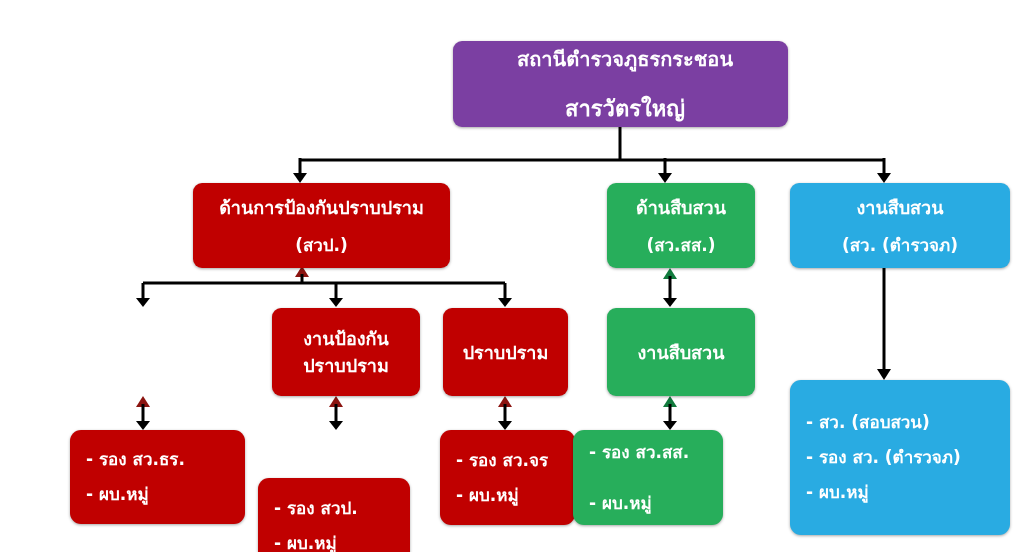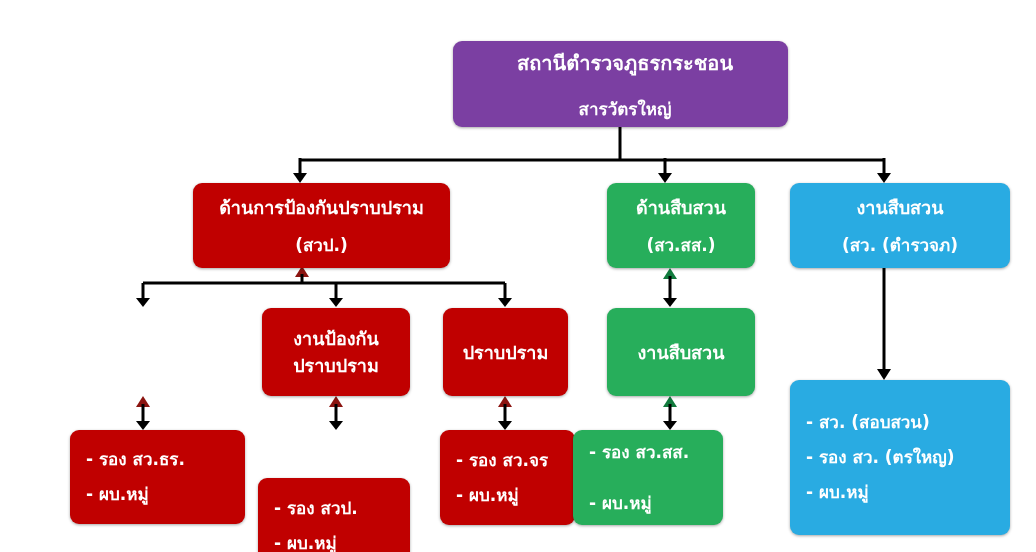--- a/index.html
+++ b/index.html
@@ -21,28 +21,29 @@
     text-align:center;
     font-weight:bold;
     box-shadow:0 1px 3px rgba(0,0,0,.35);
     box-sizing:border-box;
   }
   .purple{background:#7b3fa2;}
   .red{background:#c00000;}
   .green{background:#27ae5b;}
   .cyan{background:#29abe2;}
   .root-title{font-size:20px;}
-  .root-sub{font-size:17px;margin-top:16px;}
+  .root-sub{font-size:22px;margin-top:16px;}
   .t1{font-size:18px;line-height:1.5;}
   .t2{font-size:17px;margin-top:10px;}
   .list{
     align-items:flex-start;
     justify-content:center;
     text-align:left;
     padding:6px 8px 6px 16px;
+    border-radius:11px;
   }
   .list .li{font-size:17px;line-height:2.05;}
   svg.connectors{
     position:absolute;
     left:0;top:0;
     pointer-events:none;
   }
 </style>
 </head>
 <body>
@@ -121,21 +122,21 @@
     <div class="t1">ด้านสืบสวน</div>
     <div class="t2">(สว.สส.)</div>
   </div>
 
   <div class="box cyan" style="left:790px;top:183px;width:220px;height:85px;">
     <div class="t1">งานสืบสวน</div>
     <div class="t2">(สว. (ตำรวจภ)</div>
   </div>
 
 
-  <div class="box red" style="left:262px;top:308px;width:148px;height:88px;">
+  <div class="box red" style="left:272px;top:308px;width:148px;height:88px;">
     <div class="t1">งานป้องกัน</div>
     <div class="t1">ปราบปราม</div>
   </div>
 
   <div class="box red" style="left:443px;top:308px;width:125px;height:88px;">
     <div class="t1">ปราบปราม</div>
   </div>
 
   <div class="box green" style="left:607px;top:308px;width:148px;height:88px;">
     <div class="t1">งานสืบสวน</div>
@@ -156,17 +157,17 @@
     <div class="li">- ผบ.หมู่</div>
   </div>
 
   <div class="box green list" style="left:573px;top:430px;width:150px;height:95px;gap:16px;">
     <div class="li">- รอง สว.สส.</div>
     <div class="li">- ผบ.หมู่</div>
   </div>
 
   <div class="box cyan list" style="left:790px;top:380px;width:220px;height:155px;">
     <div class="li">- สว. (สอบสวน)</div>
-    <div class="li">- รอง สว. (ตรใหญ)</div>
+    <div class="li">- รอง สว. (ตำรวจภ)</div>
     <div class="li">- ผบ.หมู่</div>
   </div>
 
 </div>
 
 </body></html>

